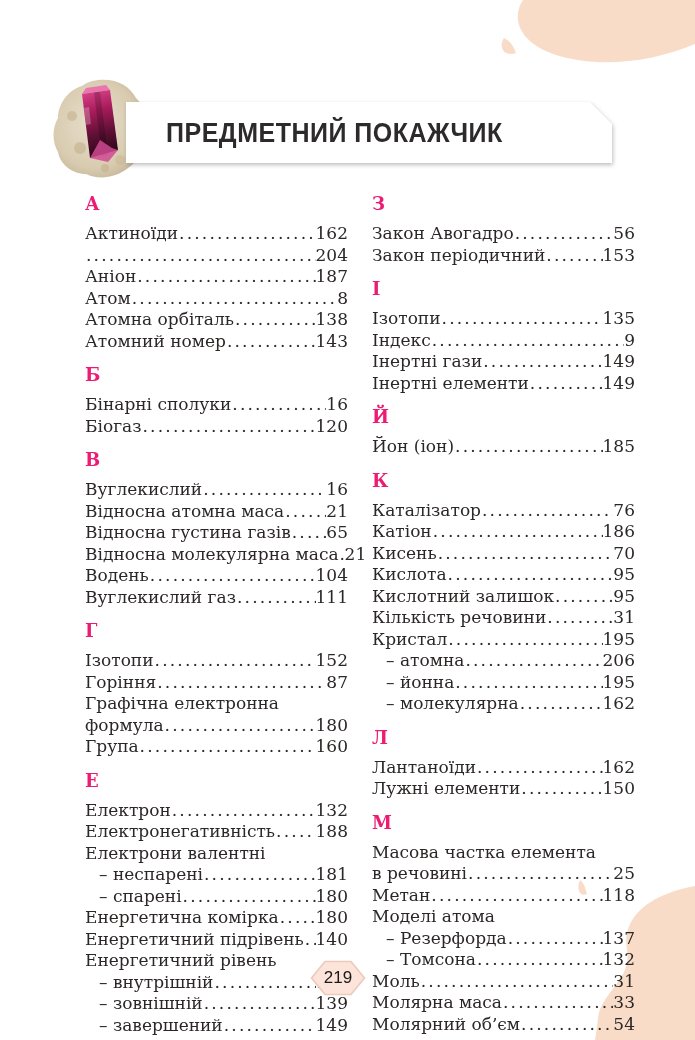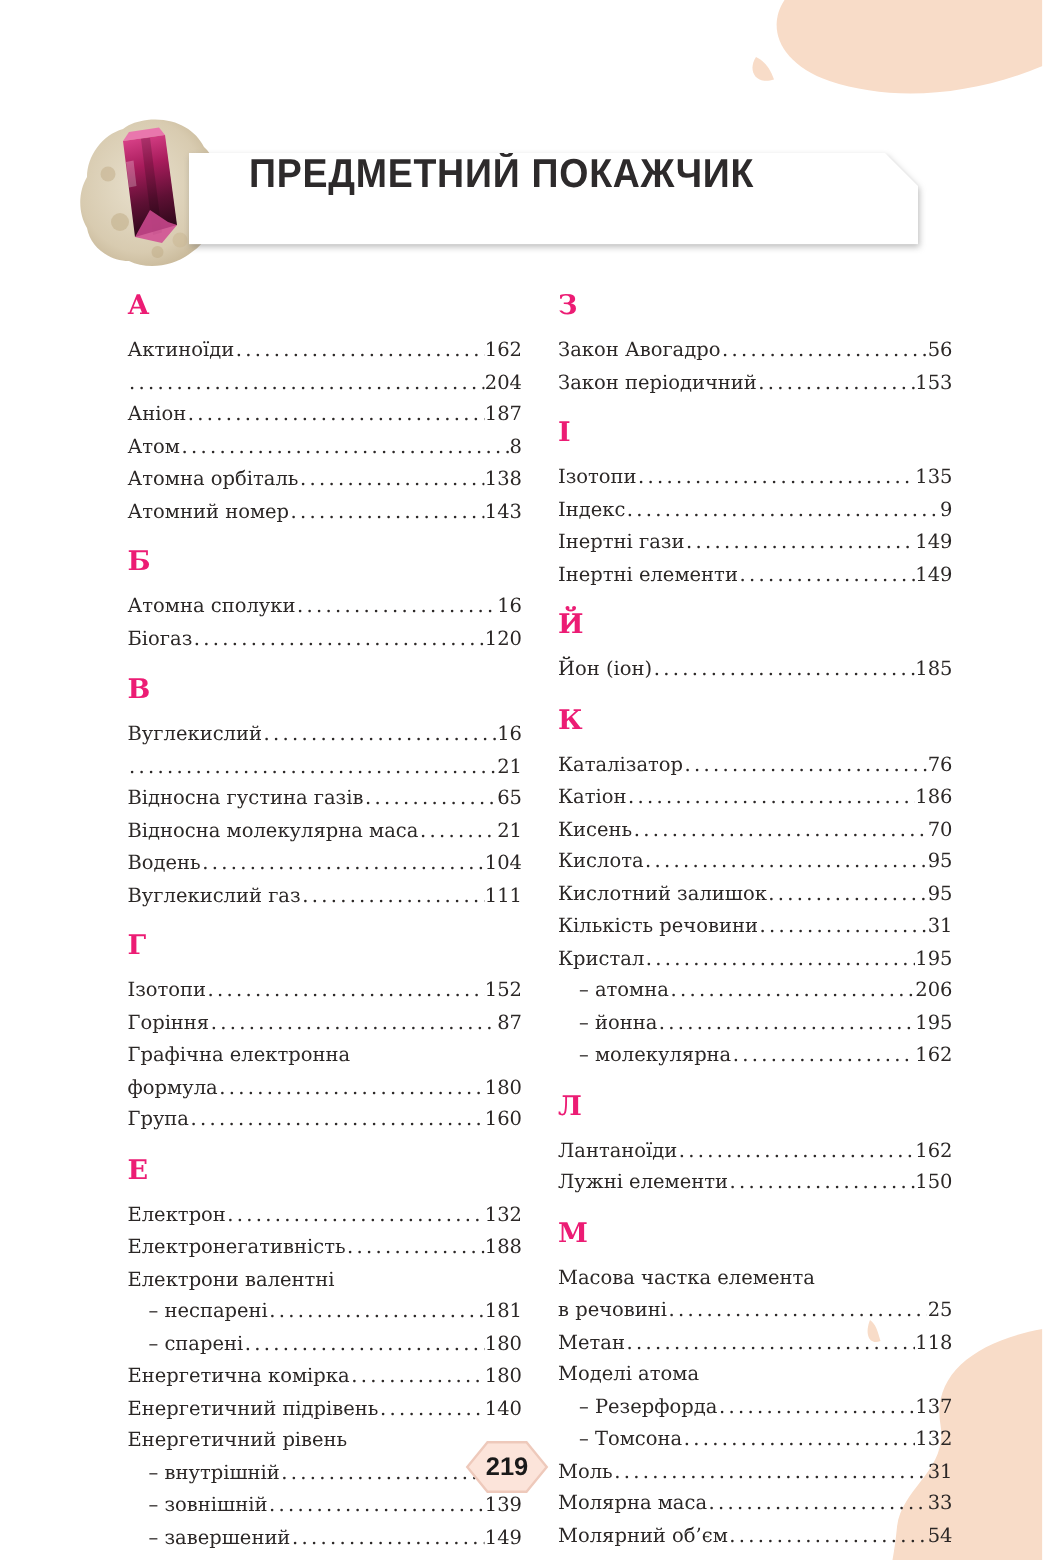--- a/index.html
+++ b/index.html
@@ -21,21 +21,21 @@
   
   .banner-wrap {
     position: absolute; left: 126px; top: 102px;
     width: 486px; height: 61px;
     filter: drop-shadow(1px 2px 2px rgba(110,110,110,0.45));
   }
   .banner {
     width: 100%; height: 100%;
     background: #ffffff;
     clip-path: polygon(0 0, calc(100% - 22px) 0, 100% 22px, 100% 100%, 0 100%);
-    display: flex; align-items: flex-start;
+    display: flex; align-items: center;
   }
   .banner h1 {
     font-family: "Liberation Sans", sans-serif;
     font-weight: 700;
     font-size: 25px;
     letter-spacing: 0.5px;
     color: #2d2a2b;
     padding-left: 40px;
     transform: scaleY(1.08);
     white-space: nowrap;
@@ -52,21 +52,21 @@
   .col { flex: 1; min-width: 0; }
   .letter {
     font-size: 18px; font-weight: 700;
     color: var(--accent-pink, #ec1c74);
     margin: 13px 0 9px 0;
     line-height: 20px;
   }
   .col .letter:first-child { margin-top: 2px; }
   .entry {
     display: flex; align-items: flex-end;
-    font-size: 13px; line-height: 21.5px;
+    font-size: 17px; line-height: 21.5px;
     white-space: nowrap;
   }
   .entry.sub { padding-left: 14px; }
   .term { flex: 0 0 auto; }
   .leader {
     flex: 1 1 auto; min-width: 6px;
     overflow: hidden; white-space: nowrap;
     letter-spacing: 2.2px;
     padding: 0 1px;
   }
@@ -75,21 +75,21 @@
   
   .pagenum {
     position: absolute; left: 310px; top: 960px;
     width: 56px; height: 36px;
   }
   .pagenum svg { position: absolute; left: 0; top: 0; }
   .pagenum .num {
     position: absolute; left: 0; top: 0; width: 100%; height: 100%;
     display: flex; align-items: center; justify-content: center;
     font-family: "Liberation Sans", sans-serif;
-    font-weight: 700; font-size: 17px; color: #1a1a1a;
+    font-weight: 400; font-size: 17px; color: #1a1a1a;
     padding-bottom: 1px;
   }
 </style>
 </head>
 <body style="--accent-pink: #ec1c74; --blob-peach: #f8dcc8; --hex-fill: #fce4da; --hex-border: #eec9bb; --text-color: #2b2726;">
 
 <svg id="blob-tr" class="blob-svg" width="200" height="80" viewBox="0 0 200 80">
   <path d="M 28 0 C 16 18 24 42 58 54 C 100 68 152 64 200 44 L 200 0 Z" fill="#f8dcc8"></path>
   <path d="M 9 38 C 3 47 9 57 21 53 C 18 45 15 41 9 38 Z" fill="#f8dcc8"></path>
 </svg>
@@ -159,36 +159,37 @@
         <span class="leader">..........................................................................................</span>
         <span class="pg">138</span>
       </div>
       <div class="entry">
         <span class="term">Атомний номер</span>
         <span class="leader">..........................................................................................</span>
         <span class="pg">143</span>
       </div>
       <div class="letter">Б</div>
       <div class="entry">
-        <span class="term">Атомна сполуки</span>
+        <span class="term">Бінарні сполуки</span>
         <span class="leader">..........................................................................................</span>
         <span class="pg">16</span>
       </div>
       <div class="entry">
         <span class="term">Біогаз</span>
         <span class="leader">..........................................................................................</span>
         <span class="pg">120</span>
       </div>
       <div class="letter">В</div>
       <div class="entry">
         <span class="term">Вуглекислий</span>
         <span class="leader">..........................................................................................</span>
         <span class="pg">16</span>
       </div>
       <div class="entry">
+        <span class="term">Відносна атомна маса</span>
         <span class="leader">..........................................................................................</span>
         <span class="pg">21</span>
       </div>
       <div class="entry">
         <span class="term">Відносна густина газів</span>
         <span class="leader">..........................................................................................</span>
         <span class="pg">65</span>
       </div>
       <div class="entry">
         <span class="term">Відносна молекулярна маса</span>

